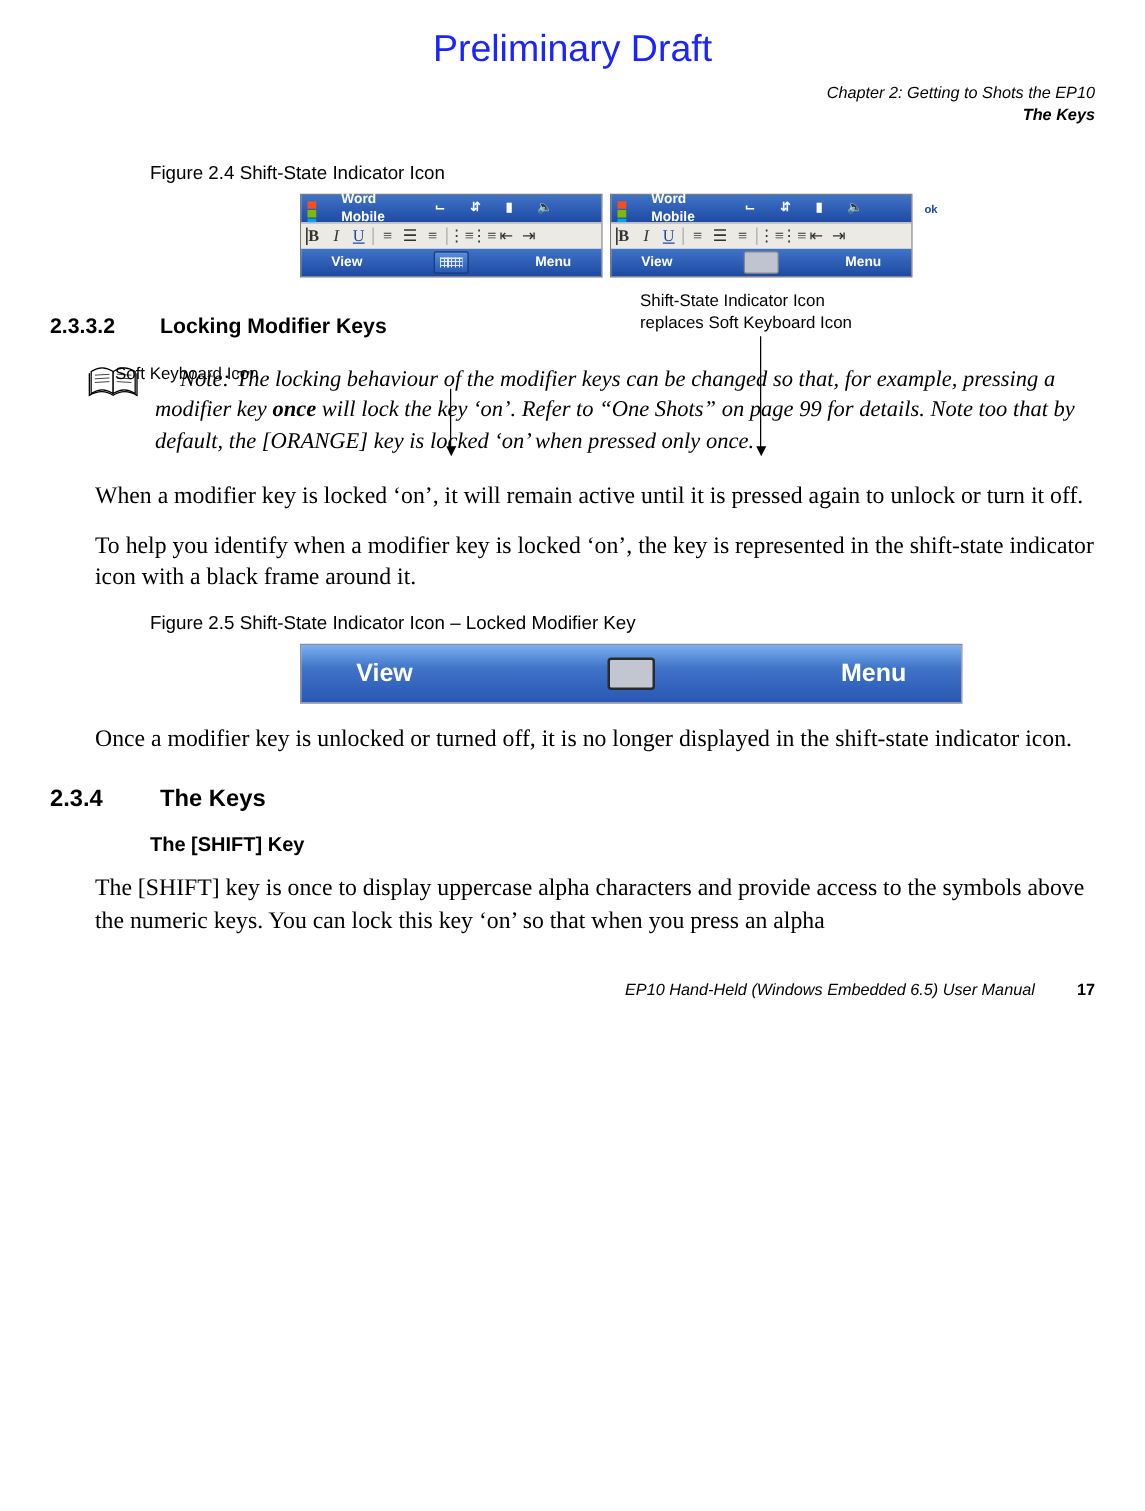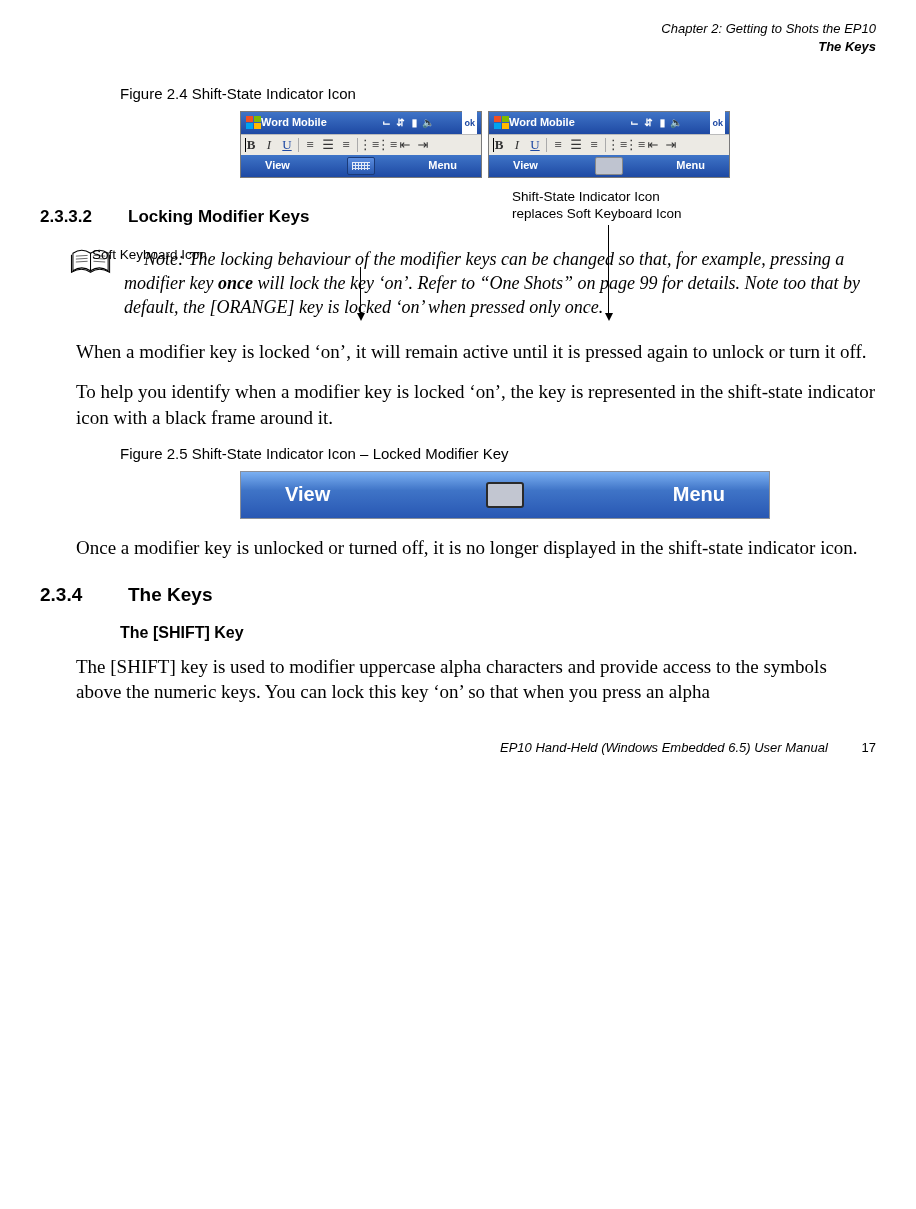--- a/index.html
+++ b/index.html
@@ -55,21 +55,21 @@
   .titlebar {
     height: 22px;
     background: linear-gradient(to bottom, #3f74c7 0%, #1e49a3 100%);
     display: flex;
     align-items: center;
     color: #fff;
     font-family: Tahoma, Arial, sans-serif;
     font-size: 11px;
     font-weight: 700;
     padding: 0 4px;
-    gap: 0;
+    gap: 20px;
   }
   .winflag {
     width: 16px; height: 14px;
     display: inline-flex;
     flex-wrap: wrap;
   }
   .winflag span { width: 7px; height: 6px; margin: 0.5px; }
   .wf1{background:#f25022;} .wf2{background:#7fba00;}
   .wf3{background:#00a4ef;} .wf4{background:#ffb900;}
   .titlebar .spacer { flex: 1; }
@@ -212,27 +212,28 @@
     font-size:16px;
     margin: 0 0 10px 80px;
   }
   .footer {
     margin-top: 34px;
     text-align:right;
     font-style: italic;
     font-family: Verdana, Geneva, sans-serif;
     font-size:13px;
   }
-  .footer .pg { font-style: normal; font-weight:400; margin-left:30px;text-align:right; }
+  .footer .pg { font-style: normal; font-weight:700; margin-left:30px;text-align:right; }
 </style>
 </head>
 <body>
 
 <div class="page">
 
+  <div class="prelim">Preliminary Draft</div>
 
   <div class="running-head">
     <div>Chapter 2: Getting to Shots the EP10</div>
     <div class="bold">The Keys</div>
   </div>
 
   <div class="fig-caption">Figure 2.4  Shift-State Indicator Icon</div>
 
   <div class="screens">
 
@@ -365,20 +366,20 @@
     </div>
   </div>
 
   <div class="para">Once a modifier key is unlocked or turned off, it is no longer displayed in the shift-state indicator icon.</div>
 
   <div class="h3num">
     <span class="num">2.3.4</span><span>The Keys</span>
   </div>
 
   <div class="h4">The [SHIFT] Key</div>
-  <div class="para">The [SHIFT] key is used to modifier uppercase alpha characters and provide access to the symbols above the numeric keys. You can lock this key ‘on’ so that when you press an alpha</div>
+  <div class="para">The [SHIFT] key is once to display uppercase alpha characters and provide access to the symbols above the numeric keys. You can lock this key ‘on’ so that when you press an alpha</div>
 
   <div class="footer">
     <span>EP10 Hand-Held (Windows Embedded 6.5) User Manual</span>
     <span class="pg">17</span>
   </div>
 
 </div>
 
 </body></html>

